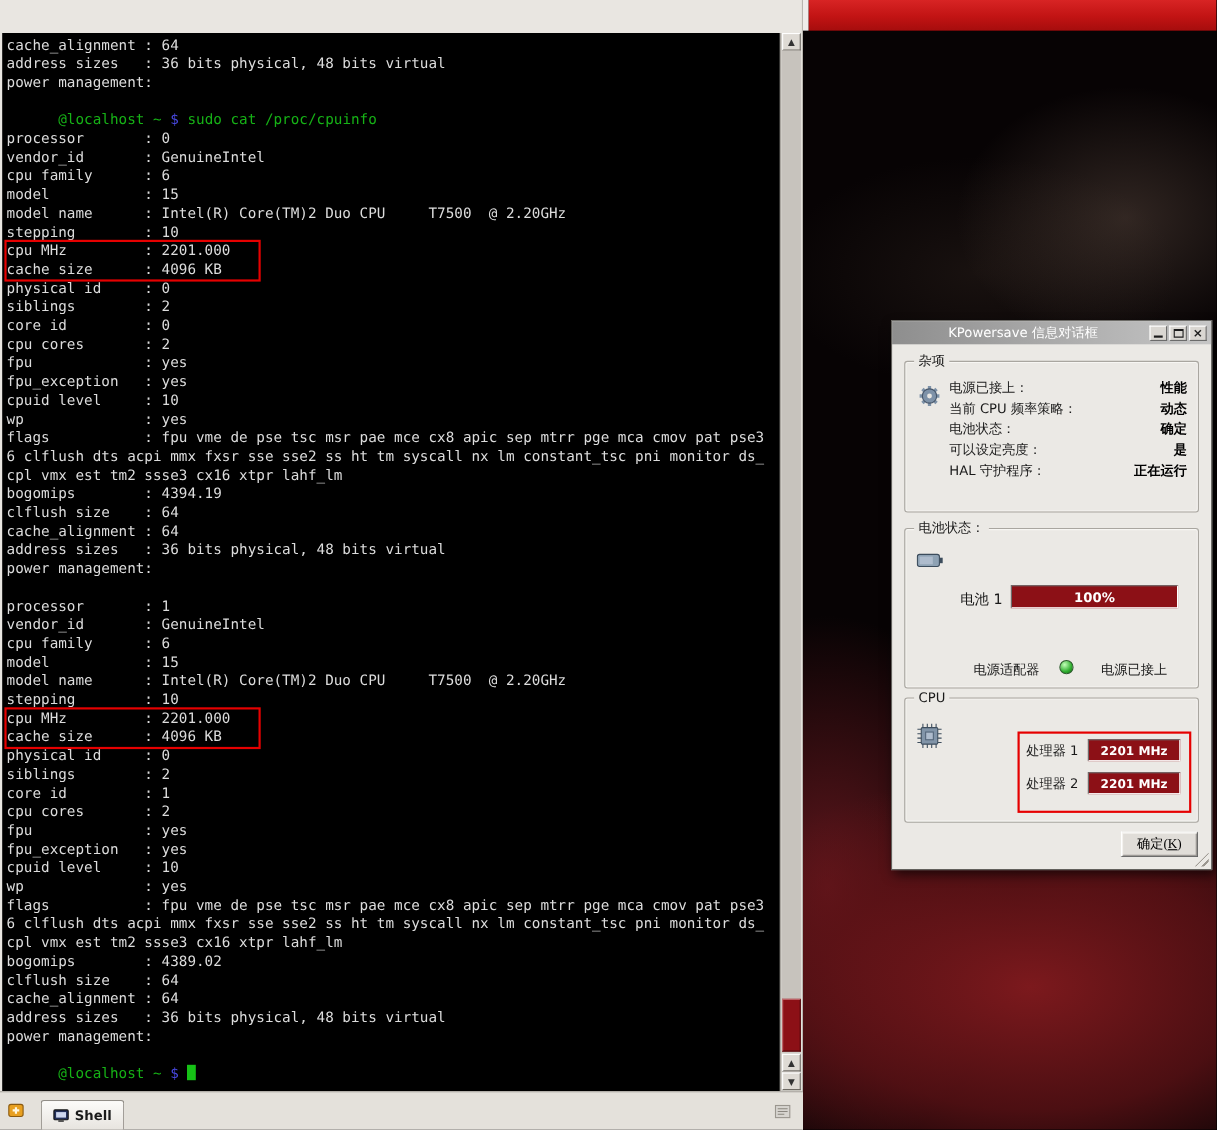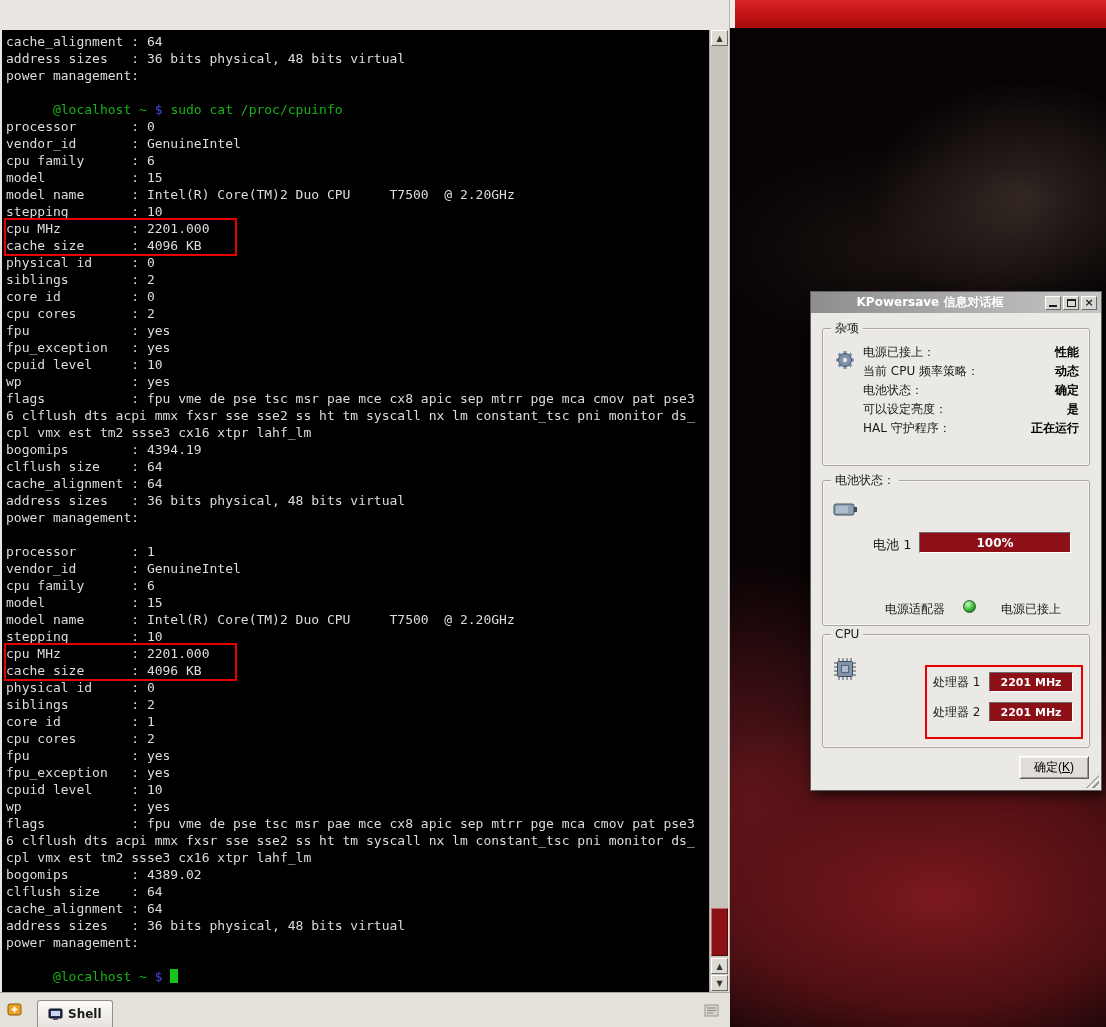--- a/index.html
+++ b/index.html
@@ -102,21 +102,21 @@
   .dialog {
     position:absolute; left:810px; top:291px; width:292px; height:500px;
     background:#ebe9e5; border:1px solid #62605c;
     box-shadow:3px 4px 10px rgba(0,0,0,0.65);
   }
   .titlebar {
     position:absolute; left:0; top:0; width:100%; height:21px;
     background:linear-gradient(90deg,#8e8e8e,#c6c6c6);
     display:flex; align-items:center; padding:0 4px; cursor:move;
   }
-  .title-text { flex:1; text-align:center; color:#ffffff; font-size:12px; font-weight:bold; white-space:nowrap; overflow:hidden; }
+  .title-text { flex:1; text-align:center; color:#ffffff; font-size:12px; font-weight:normal; white-space:nowrap; overflow:hidden; }
   .tb-btns { display:flex; gap:2px; }
   .tb-btn {
     width:16px; height:14px; background:#dad7d2;
     border:1px solid; border-color:#ffffff #6b6b6b #6b6b6b #ffffff;
     display:flex; align-items:center; justify-content:center; cursor:pointer;
   }
   .glyph-min { width:8px; height:2px; background:#1c1c1c; margin-top:7px; }
   .glyph-max { width:9px; height:8px; border:1px solid #1c1c1c; border-top-width:2px; }
   .glyph-x { font-size:11px; line-height:11px; font-weight:bold; color:#1c1c1c; }
 
@@ -169,21 +169,21 @@
   }
   .cpu-hl {
     position:absolute; left:102px; top:30px; width:158px; height:74px;
     border:2px solid #e60000; pointer-events:none;
   }
 
   .ok-btn {
     position:absolute; left:208px; top:464px; width:70px; height:23px;
     background:#e0ddd8; border:1px solid; border-color:#ffffff #5f5f5f #5f5f5f #ffffff;
     box-shadow:inset 1px 1px 0 #f4f2ee, inset -1px -1px 0 #9c9893;
-    font-size:12px; font-family:Liberation Sans, sans-serif; color:#000; cursor:pointer; padding:0;
+    font-size:12px; font-family:Liberation Serif, serif; color:#000; cursor:pointer; padding:0;
   }
   .uline { text-decoration:underline; }
   .grip {
     position:absolute; right:2px; bottom:2px; width:13px; height:13px; cursor:nwse-resize;
     background:repeating-linear-gradient(135deg, transparent 0 3px, #9a968f 3px 5px);
     clip-path:polygon(100% 0, 100% 100%, 0 100%);
   }
 </style>
 </head>
 <body>

